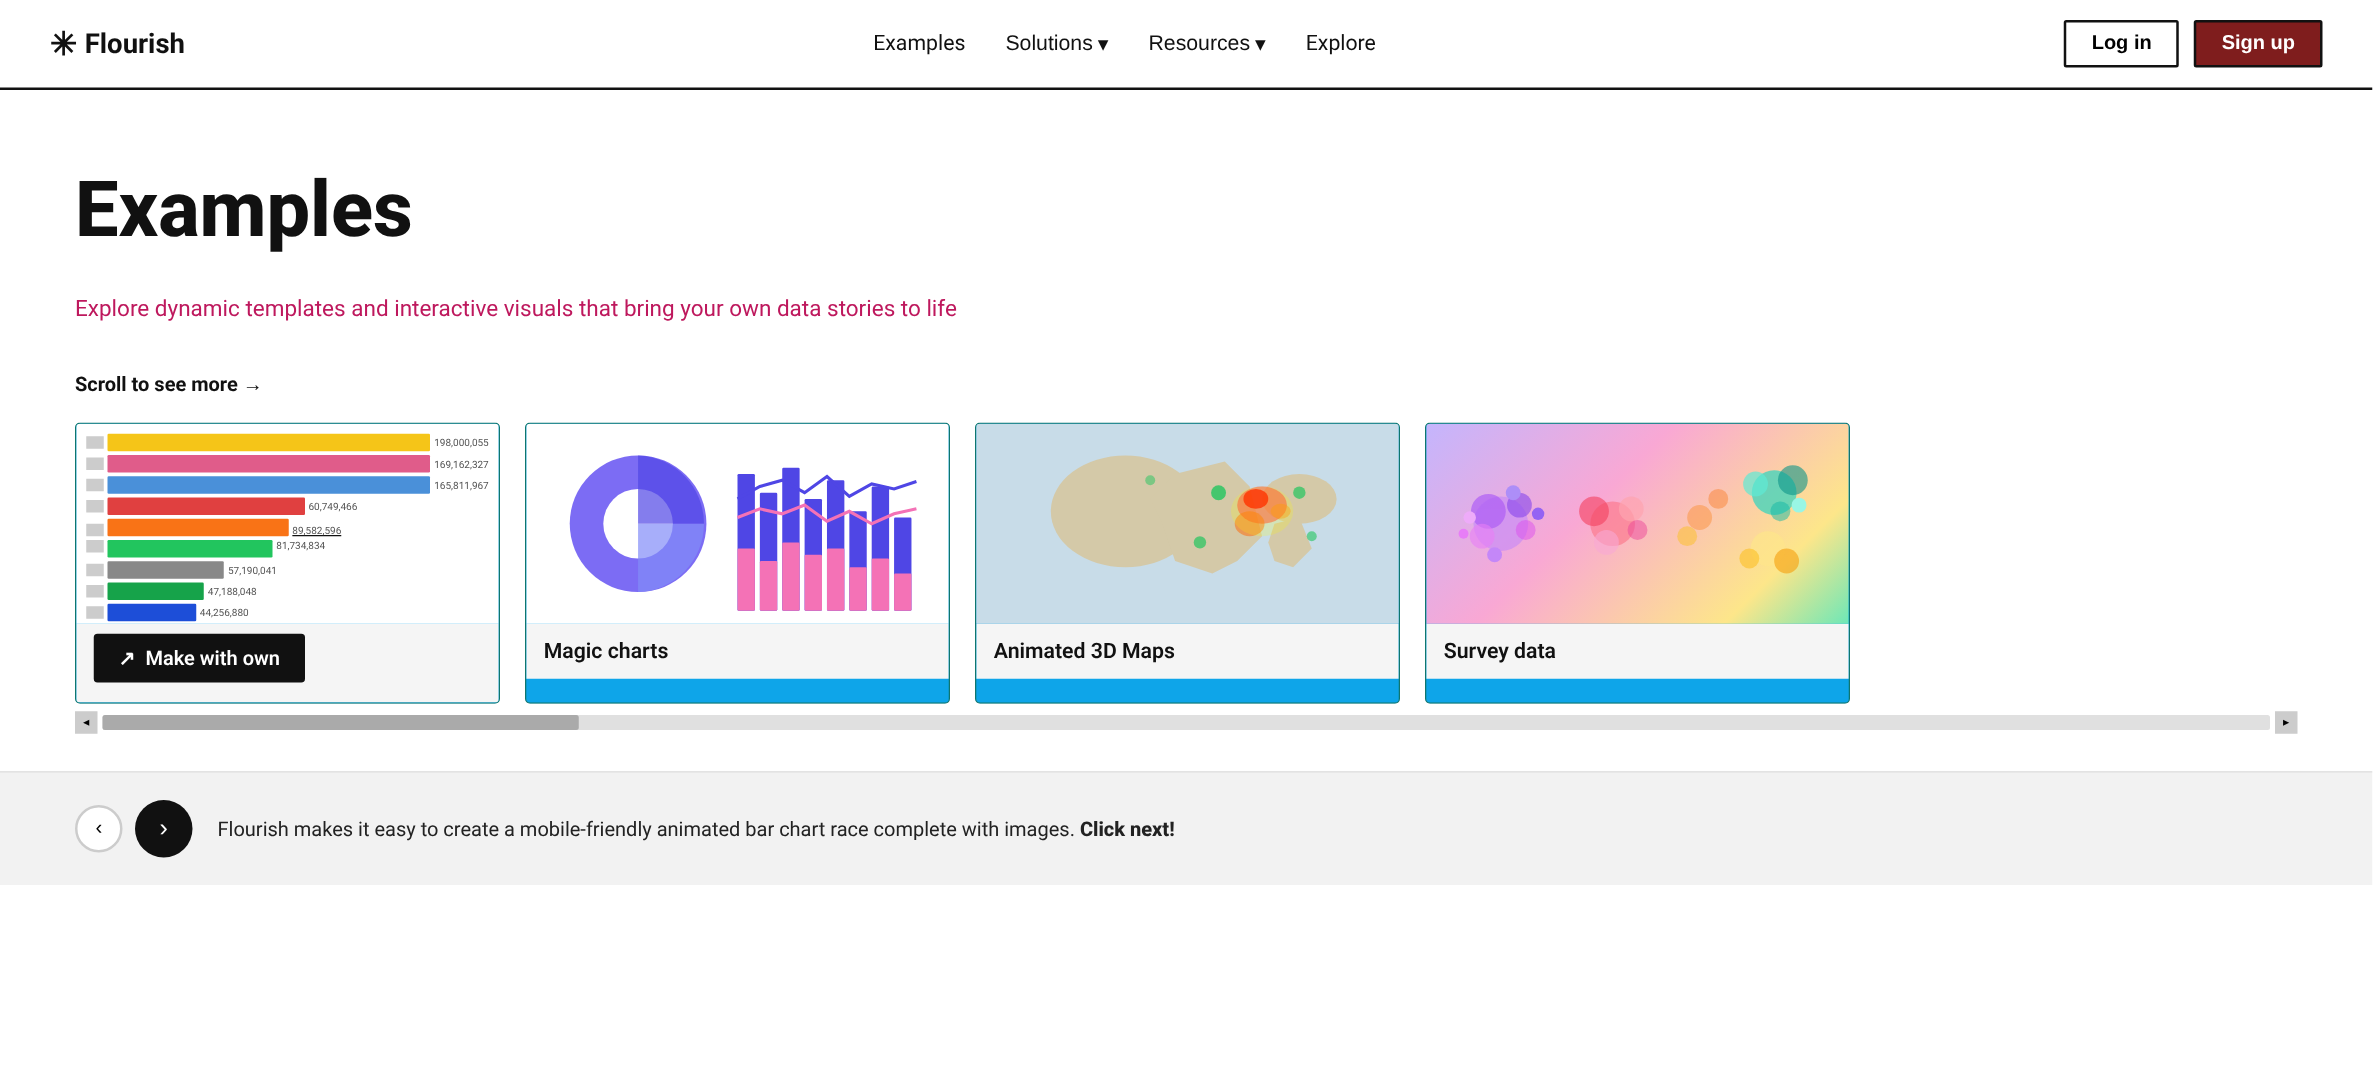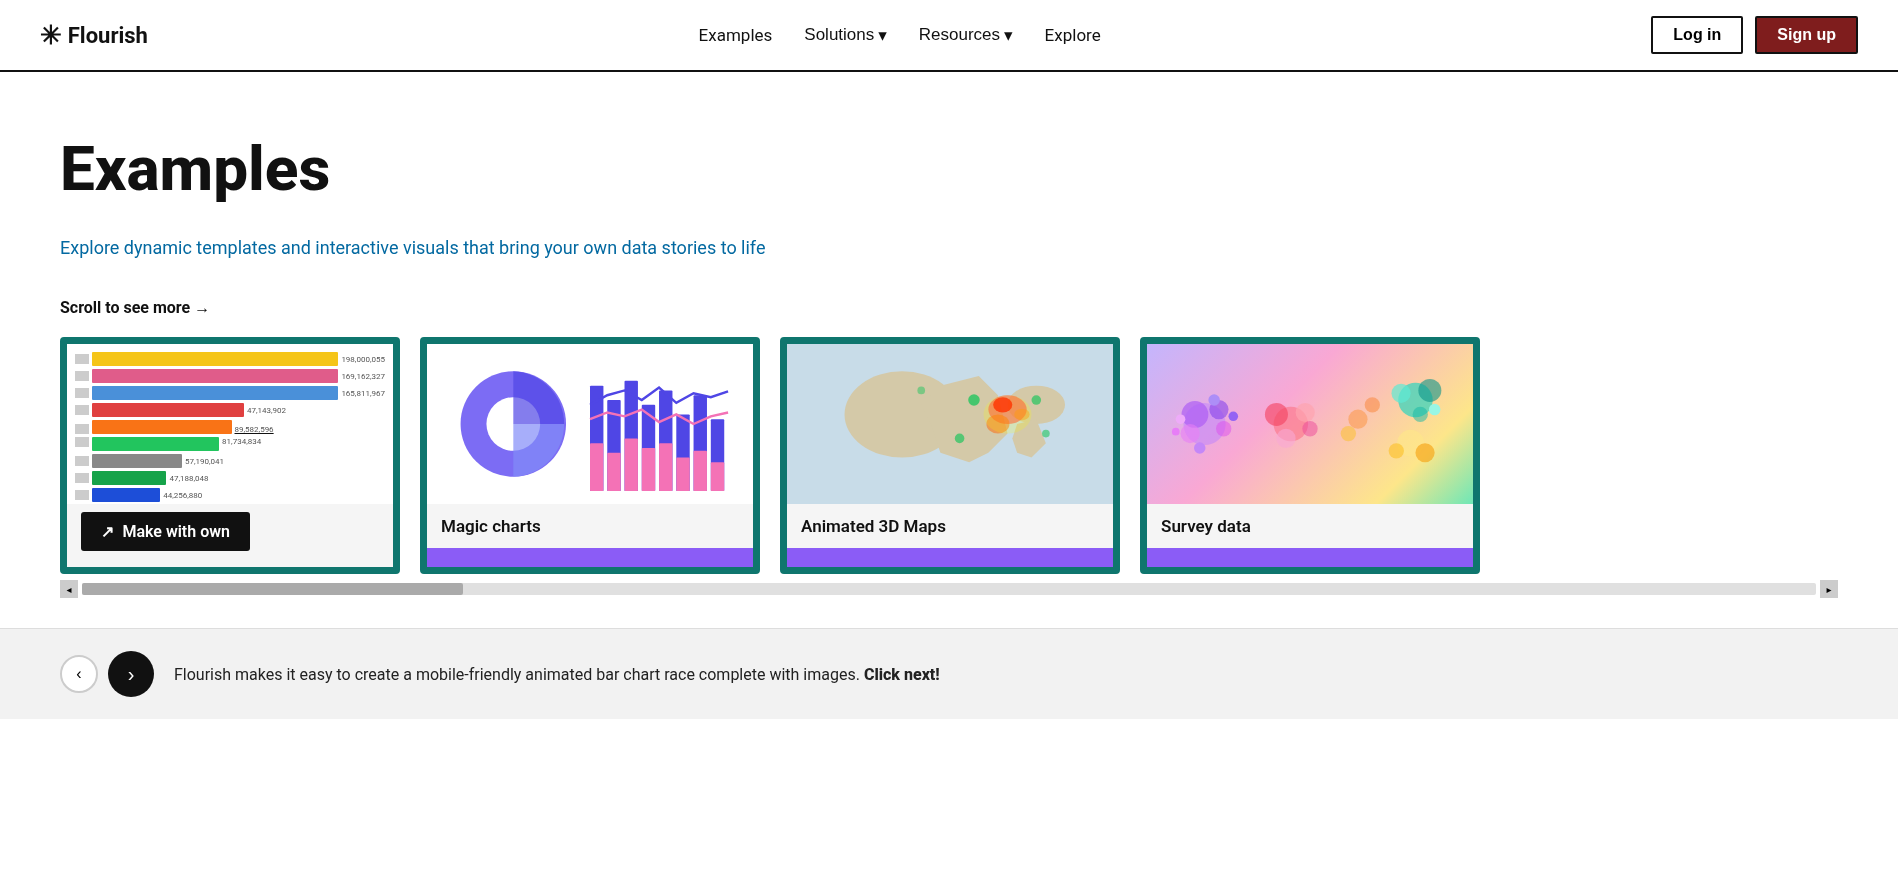--- a/index.html
+++ b/index.html
@@ -24,36 +24,36 @@
       font-weight: 600; cursor: pointer; border-radius: 2px;
     }
     .btn-signup {
       padding: 8px 20px; border: 2px solid #111; background: #7f1d1d; color: #fff; font-size: 16px;
       font-weight: 600; cursor: pointer; border-radius: 2px;
     }
 
     
     main { padding: 60px 60px 0; }
     .page-title { font-size: 62px; font-weight: 800; margin-bottom: 14px; }
-    .page-subtitle { font-size: 18px; color: #0369a1; margin-bottom: 40px; margin-top: 32px; }
+    .page-subtitle { font-size: 18px; color: #be185d; margin-bottom: 40px; margin-top: 32px; }
     .scroll-hint { font-size: 16px; font-weight: 700; display: flex; align-items: center; gap: 8px; margin-bottom: 20px; }
 
     
     .cards-wrapper { position: relative; }
     .cards-scroll {
       display: flex; gap: 20px; overflow-x: auto; padding-bottom: 0;
       scroll-behavior: smooth;
     }
     .cards-scroll::-webkit-scrollbar { height: 8px; }
     .cards-scroll::-webkit-scrollbar-track { background: #eee; }
     .cards-scroll::-webkit-scrollbar-thumb { background: #bbb; border-radius: 4px; }
 
     .card {
-      min-width: 340px; max-width: 340px; border: 7px solid #0f766e;
-      border-radius: 4px; overflow: hidden; background: #8b5cf6; flex-shrink: 0;
+      min-width: 340px; max-width: 340px; border: 1px solid #0f766e;
+      border-radius: 4px; overflow: hidden; background: #0ea5e9; flex-shrink: 0;
     }
     .card-image { width: 100%; height: 160px; object-fit: cover; display: block; position: relative; overflow: hidden; }
     .card-label { padding: 12px 14px; font-size: 17px; font-weight: 600; background: #f5f5f5; }
     .card-cta-area { padding: 8px 14px 16px; background: #f5f5f5; }
     .btn-make-own {
       display: inline-flex; align-items: center; gap: 8px;
       background: #111; color: #fff; padding: 10px 20px; font-size: 16px; font-weight: 600;
       border: none; border-radius: 3px; cursor: pointer; text-decoration: none;
     }
 
@@ -155,21 +155,21 @@
                 <span class="bar-val">169,162,327</span>
               </div>
               <div class="bar-row" style="display: flex; align-items: center; margin-bottom: 3px;">
                 <span style="width: 14px; height: 10px; background: rgb(204, 204, 204); display: inline-block; margin-right: 3px; flex-shrink: 0;"></span>
                 <div class="bar-fill" style="width: 83%; max-width: 83%; height: 14px; background: rgb(74, 144, 217); border-radius: 1px;"></div>
                 <span class="bar-val">165,811,967</span>
               </div>
               <div class="bar-row" style="display: flex; align-items: center; margin-bottom: 3px;">
                 <span style="width: 14px; height: 10px; background: rgb(204, 204, 204); display: inline-block; margin-right: 3px; flex-shrink: 0;"></span>
                 <div class="bar-fill" style="width: 49%; max-width: 49%; height: 14px; background: rgb(224, 64, 64); border-radius: 1px;"></div>
-                <span class="bar-val">47,143,902</span>
+                <span class="bar-val">60,749,466</span>
               </div>
               <div class="bar-row" style="display: flex; align-items: flex-end; margin-bottom: 3px; text-decoration: underline;">
                 <span style="width: 14px; height: 10px; background: rgb(204, 204, 204); display: inline-block; margin-right: 3px; flex-shrink: 0;"></span>
                 <div class="bar-fill" style="width: 45%; max-width: 45%; height: 14px; background: rgb(249, 115, 22); border-radius: 1px;"></div>
                 <span class="bar-val">89,582,596</span>
               </div>
               <div class="bar-row" style="display: flex; align-items: flex-start; margin-bottom: 3px;">
                 <span style="width: 14px; height: 10px; background: rgb(204, 204, 204); display: inline-block; margin-right: 3px; flex-shrink: 0;"></span>
                 <div class="bar-fill" style="width: 41%; max-width: 41%; height: 14px; background: rgb(34, 197, 94); border-radius: 1px;"></div>
                 <span class="bar-val">81,734,834</span>

